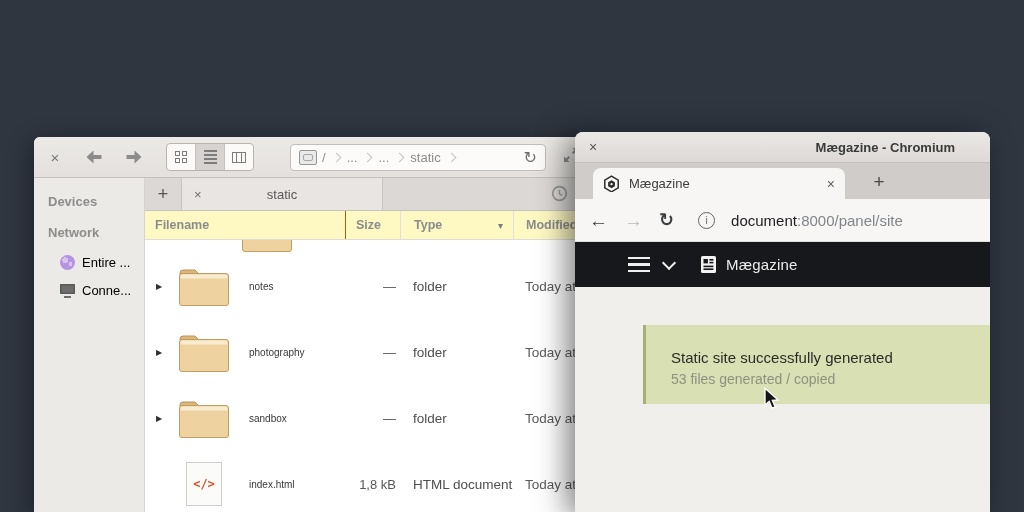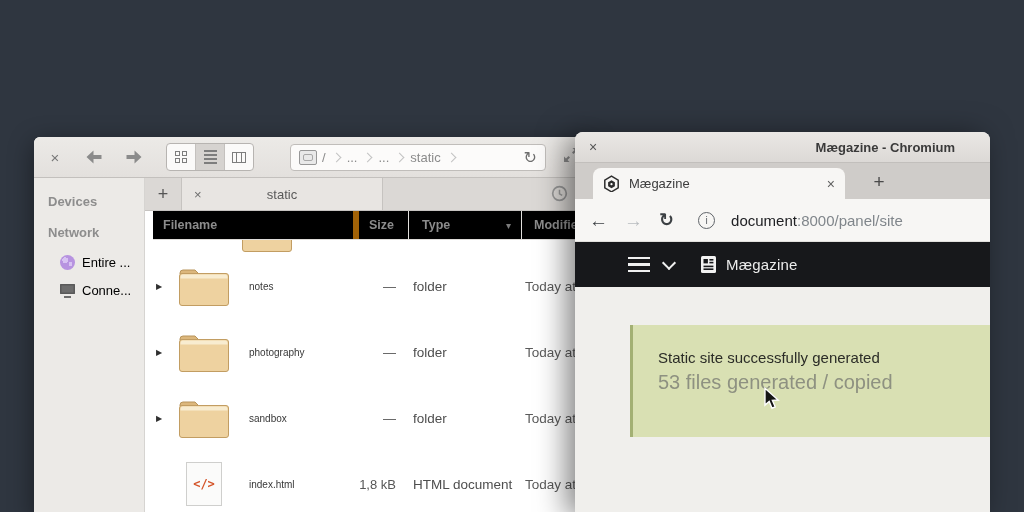--- a/index.html
+++ b/index.html
@@ -50,25 +50,25 @@
   .fm-main{flex:1;display:flex;flex-direction:column;min-width:0;}
   .fm-tabbar{height:32px;flex:0 0 32px;background:#dbd8d5;border-bottom:1px solid #c6c3c0;
     display:flex;align-items:stretch;position:relative;}
   .fm-newtab{width:36px;display:flex;align-items:center;justify-content:center;
     border-right:1px solid #c6c3c0;font-size:18px;color:#555;}
   .fm-tab{width:200px;background:#e8e5e2;border-right:1px solid #c6c3c0;position:relative;
     display:flex;align-items:center;justify-content:center;font-size:13px;color:#595959;}
   .fm-tab .tabclose{position:absolute;left:12px;font-size:13px;color:#6d6d6d;}
   .fm-history{position:absolute;right:26px;top:7px;}
   .fm-cols{height:28px;flex:0 0 28px;display:grid;grid-template-columns:22px 74px 104px 55px 113px 1fr;
-    background:#000000;border-bottom:1px solid #dedcd9;font-size:12.5px;font-weight:bold;color:#8c8c8c;
-    align-items:center;margin-left:8px;}
+    background:#fef9c3;border-bottom:1px solid #dedcd9;font-size:12.5px;font-weight:bold;color:#8c8c8c;
+    align-items:center;}
   .fm-cols .ch{height:100%;display:flex;align-items:center;}
   .ch-name{grid-column:1/4;padding-left:10px;}
-  .ch-size{padding-left:10px;border-left:6px solid #a16207;}
+  .ch-size{padding-left:10px;border-left:1px solid #a16207;}
   .ch-type{padding-left:13px;border-left:1px solid #e2e0dd;position:relative;}
   .ch-type .sort{position:absolute;right:10px;font-size:10px;color:#7b7b7b;}
   .ch-mod{padding-left:12px;border-left:1px solid #e2e0dd;}
   .fm-list{flex:1;background:#fff;overflow:hidden;position:relative;}
   .row-partial{height:13px;overflow:hidden;position:relative;}
   .row-partial svg{position:absolute;left:96px;top:-29px;}
   .fm-row{height:66px;display:grid;grid-template-columns:22px 74px 104px 55px 113px 1fr;align-items:center;}
   .cell-exp{text-align:center;font-size:8px;color:#2f2f2f;padding-left:6px;}
   .cell-ic{display:flex;justify-content:center;}
   .cell-name{font-size:10px;color:#383838;padding-left:8px;overflow:hidden;white-space:nowrap;}
@@ -107,24 +107,24 @@
   .ab-url .host{color:#202124;}
   .ab-url .rest{color:#80868b;}
   .cr-header{height:45px;flex:0 0 45px;background:#17181b;display:flex;align-items:center;}
   .hamburger{margin-left:53px;display:flex;flex-direction:column;gap:4px;}
   .hamburger span{width:22px;height:2.5px;background:#f0f0f0;}
   .chev-down{width:8px;height:8px;border-right:2px solid #f0f0f0;border-bottom:2px solid #f0f0f0;
     transform:rotate(45deg);margin-left:14px;margin-top:-4px;}
   .doc-ic{margin-left:26px;}
   .cr-header .site-title{margin-left:9px;font-size:15px;color:#ececec;letter-spacing:.2px;}
   .cr-page{flex:1;background:#f0efec;position:relative;overflow:hidden;}
-  .cr-alert{position:absolute;left:55px;right:0;top:38px;height:112px;background:#d9e0b3;
+  .cr-alert{position:absolute;left:68px;right:0;top:38px;height:79px;background:#d9e0b3;
     border-left:3px solid #a3b074;box-sizing:border-box;padding:24px 0 0 25px;}
   .alert-title{font-size:15px;color:#2b2c27;}
-  .alert-sub{font-size:20px;color:#8e9181;margin-top:5px;}
+  .alert-sub{font-size:14px;color:#8e9181;margin-top:5px;}
   .cursor{position:absolute;left:187px;top:100px;}
 </style>
 </head>
 <body>
 
 <div class="desktop">
 
   <div class="fm-window">
     <div class="fm-toolbar">
       <div class="fm-close">×</div>

